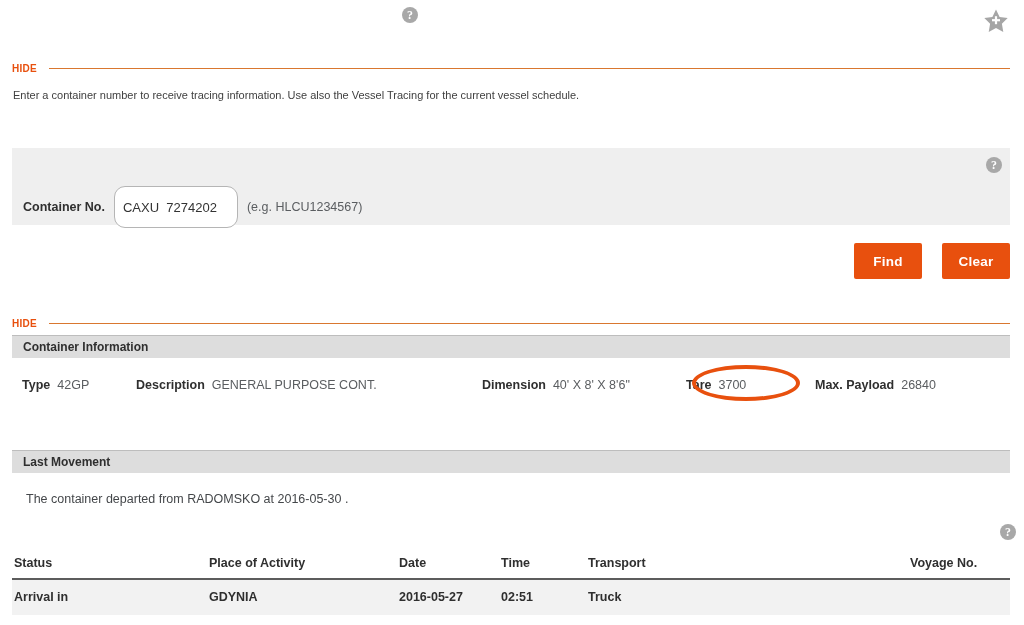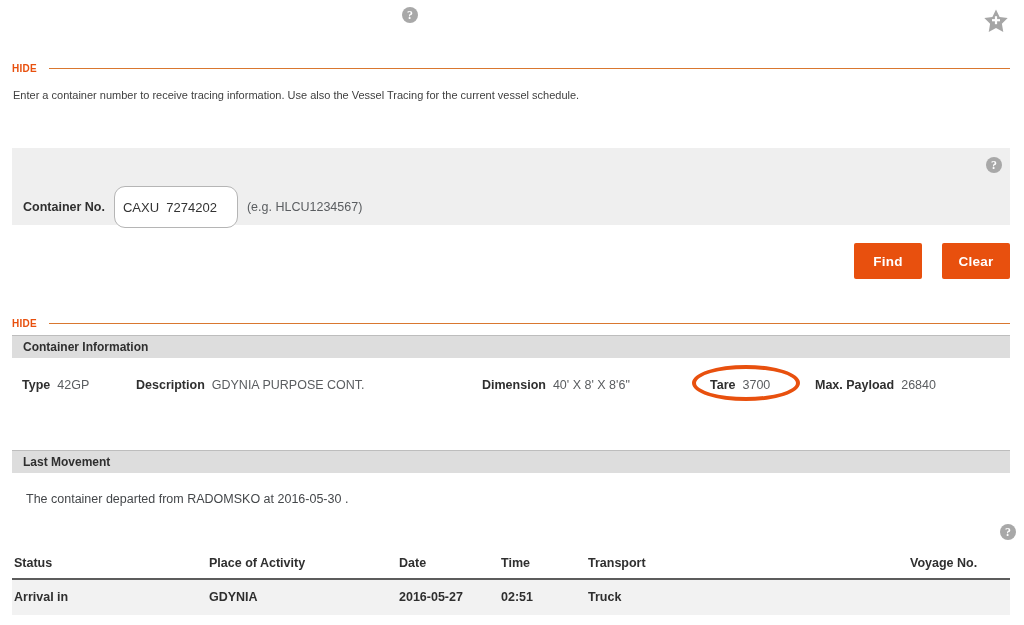--- a/index.html
+++ b/index.html
@@ -207,21 +207,21 @@
     font-weight: bold;
     color: #2f2f2f;
   }
   .info-val {
     color: #5a5d60;
     margin-left: 7px;
   }
   .cell-type      { left: 22px; }
   .cell-desc      { left: 136px; }
   .cell-dim       { left: 482px; }
-  .cell-tare      { left: 710px; }
+  .cell-tare      { left: 686px; }
   .cell-payload   { left: 815px; }
 
   .tare-ellipse {
     position: absolute;
     left: 692px;
     top: 365px;
     width: 108px;
     height: 36px;
     border: 4px solid #e8500e;
     border-radius: 50%;
@@ -319,21 +319,21 @@
 
 <div class="section-bar" style="top:335px;">
   <span class="section-bar-title">Container Information</span>
 </div>
 
 <div class="info-row">
   <span class="info-cell cell-type">
     <span class="info-key">Type</span><span class="info-val">42GP</span>
   </span>
   <span class="info-cell cell-desc">
-    <span class="info-key">Description</span><span class="info-val">GDYNIA PURPOSE CONT.</span>
+    <span class="info-key">Description</span><span class="info-val">GENERAL PURPOSE CONT.</span>
   </span>
   <span class="info-cell cell-dim">
     <span class="info-key">Dimension</span><span class="info-val">40' X 8' X 8'6"</span>
   </span>
   <span class="info-cell cell-tare">
     <span class="info-key">Tare</span><span class="info-val">3700</span>
   </span>
   <span class="info-cell cell-payload">
     <span class="info-key">Max. Payload</span><span class="info-val">26840</span>
   </span>

